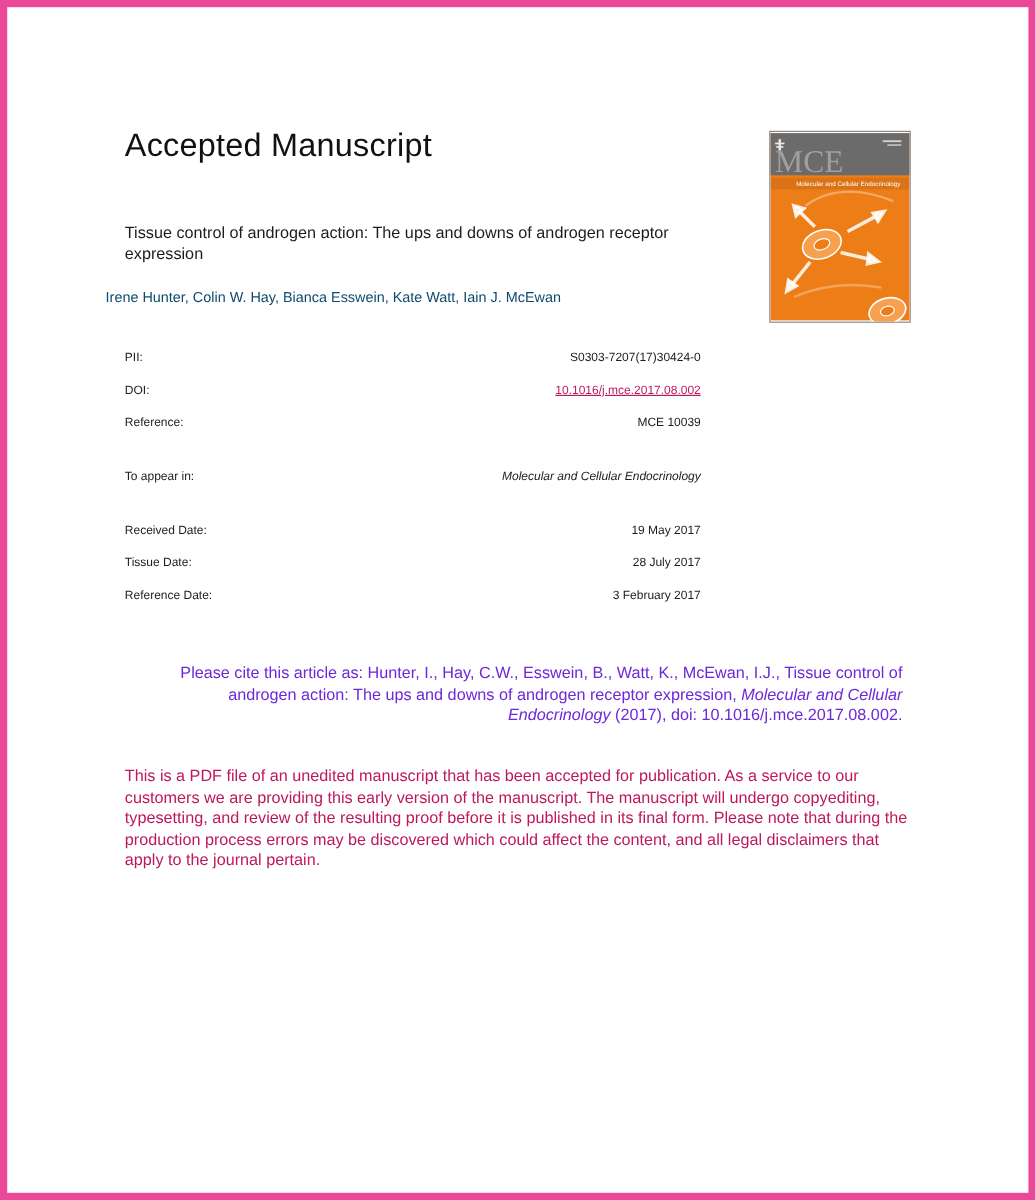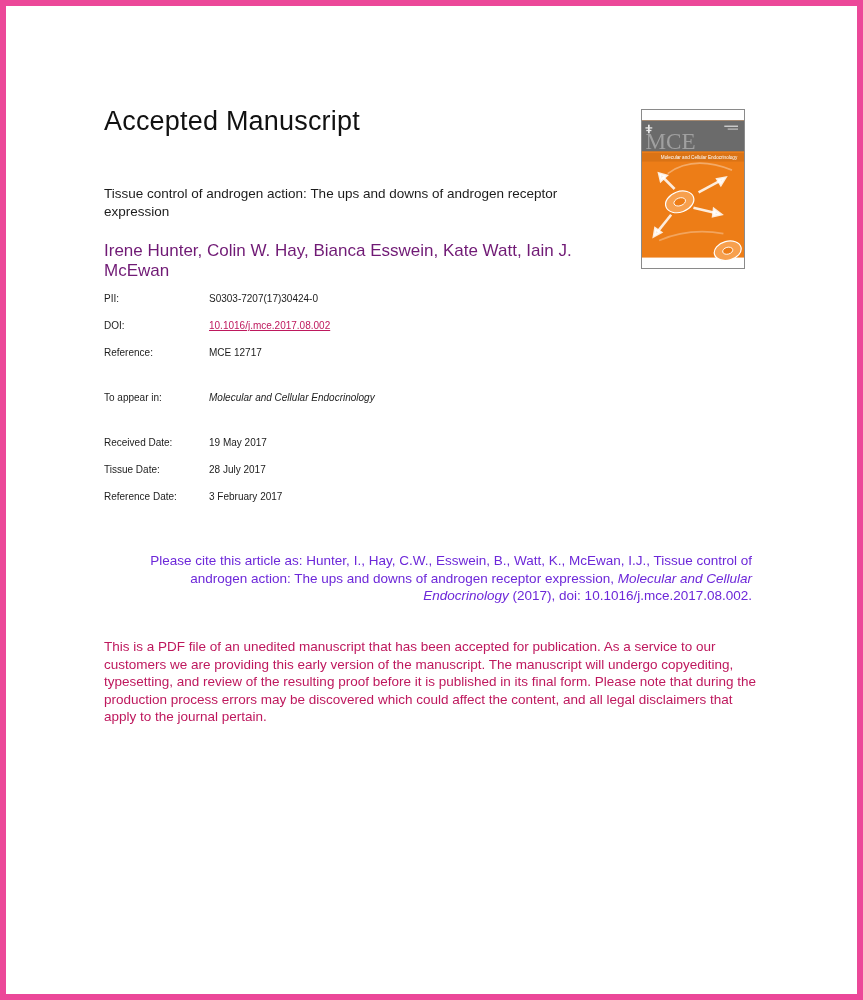--- a/index.html
+++ b/index.html
@@ -16,40 +16,40 @@
     border: 6px solid #ec4899;
     overflow: hidden;
   }
   .heading {
     position: absolute; left: 98px; top: 100px;
     font-size: 27px; font-weight: 400; color: #111;
     letter-spacing: 0.2px;
   }
   .cover {
     position: absolute; left: 635px; top: 103px;
-    width: 104px; height: 160px;
+    width: 118px; height: 160px;
     border: 1px solid #8a8a8a;
     text-align: center;
   }
   .cover svg { display: block; width: 100%; height: 100%; }
   .article-title {
     position: absolute; left: 98px; top: 179px; width: 500px;
     font-size: 13.5px; line-height: 1.32; color: #1c1c1c;
   }
   .authors {
-    position: absolute; left: 98px; top: 235px; width: 520px;
-    font-size: 17px; color: #701a75;
+    position: absolute; left: 82px; top: 235px; width: 520px;
+    font-size: 12px; color: #0c4a6e;
   }
   .meta {
     position: absolute; left: 98px; top: 287px; width: 480px;
     font-size: 10px;
   }
   .meta-row { display: flex; height: 27px; align-items: flex-start; }
   .meta-row .label { width: 105px; flex: 0 0 105px; }
-  .meta-row .value { flex: 1; }
+  .meta-row .value { flex: 1; text-align: right; }
   .gap-before { margin-top: 18px; }
   .doi-link { color: #be185d; text-decoration: underline; cursor: pointer; }
   .italic { font-style: italic; }
   .citation {
     position: absolute; left: 98px; top: 546px; width: 648px;
     font-size: 13.5px; line-height: 1.3; color: #6d28d9; text-align: right;
   }
   .disclaimer {
     position: absolute; left: 98px; top: 632px; width: 660px;
     font-size: 13.5px; line-height: 1.3; color: #be185d;
@@ -111,21 +111,21 @@
     <div class="meta-row">
       <span class="label">PII:</span>
       <span class="value">S0303-7207(17)30424-0</span>
     </div>
     <div class="meta-row">
       <span class="label">DOI:</span>
       <span class="value"><a class="doi-link">10.1016/j.mce.2017.08.002</a></span>
     </div>
     <div class="meta-row">
       <span class="label">Reference:</span>
-      <span class="value">MCE 12717</span>
+      <span class="value">MCE 10039</span>
     </div>
     <div class="meta-row gap-before">
       <span class="label">To appear in:</span>
       <span class="value italic">Molecular and Cellular Endocrinology</span>
     </div>
     <div class="meta-row gap-before">
       <span class="label">Received Date:</span>
       <span class="value">19 May 2017</span>
     </div>
     <div class="meta-row">

